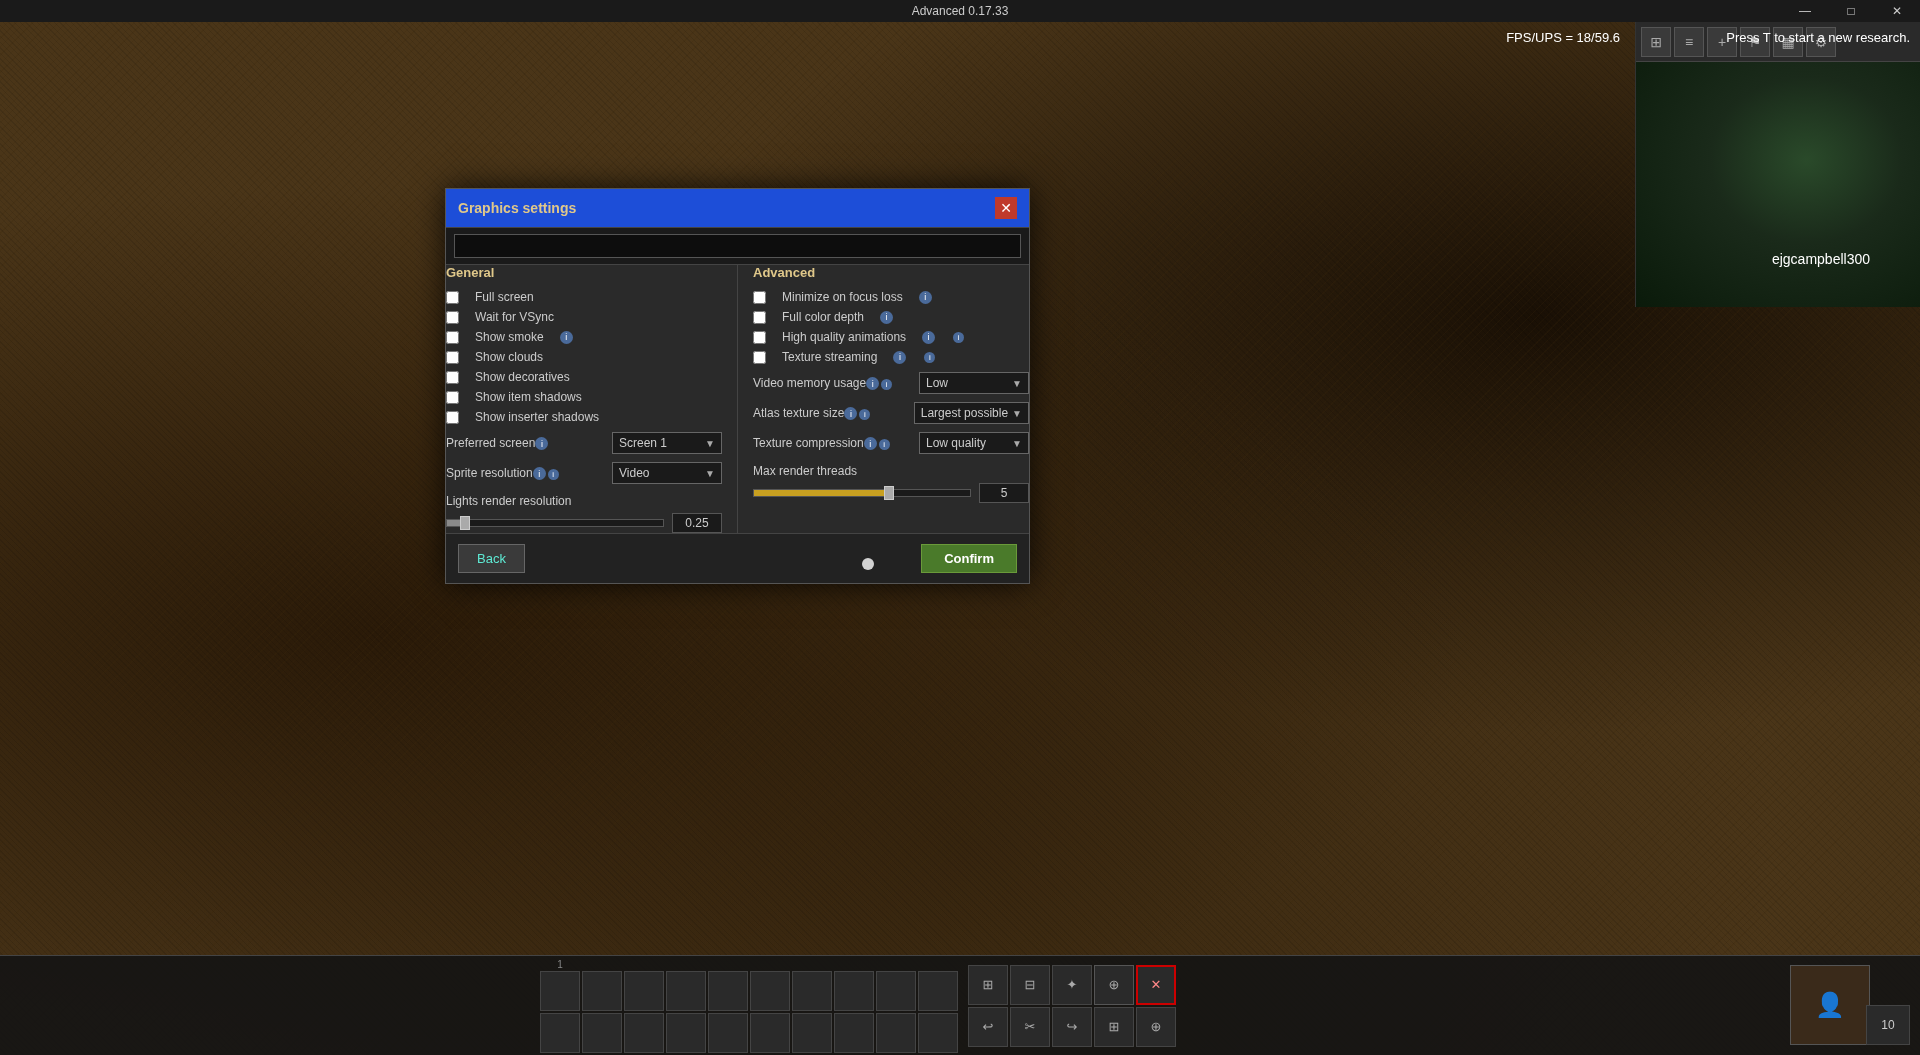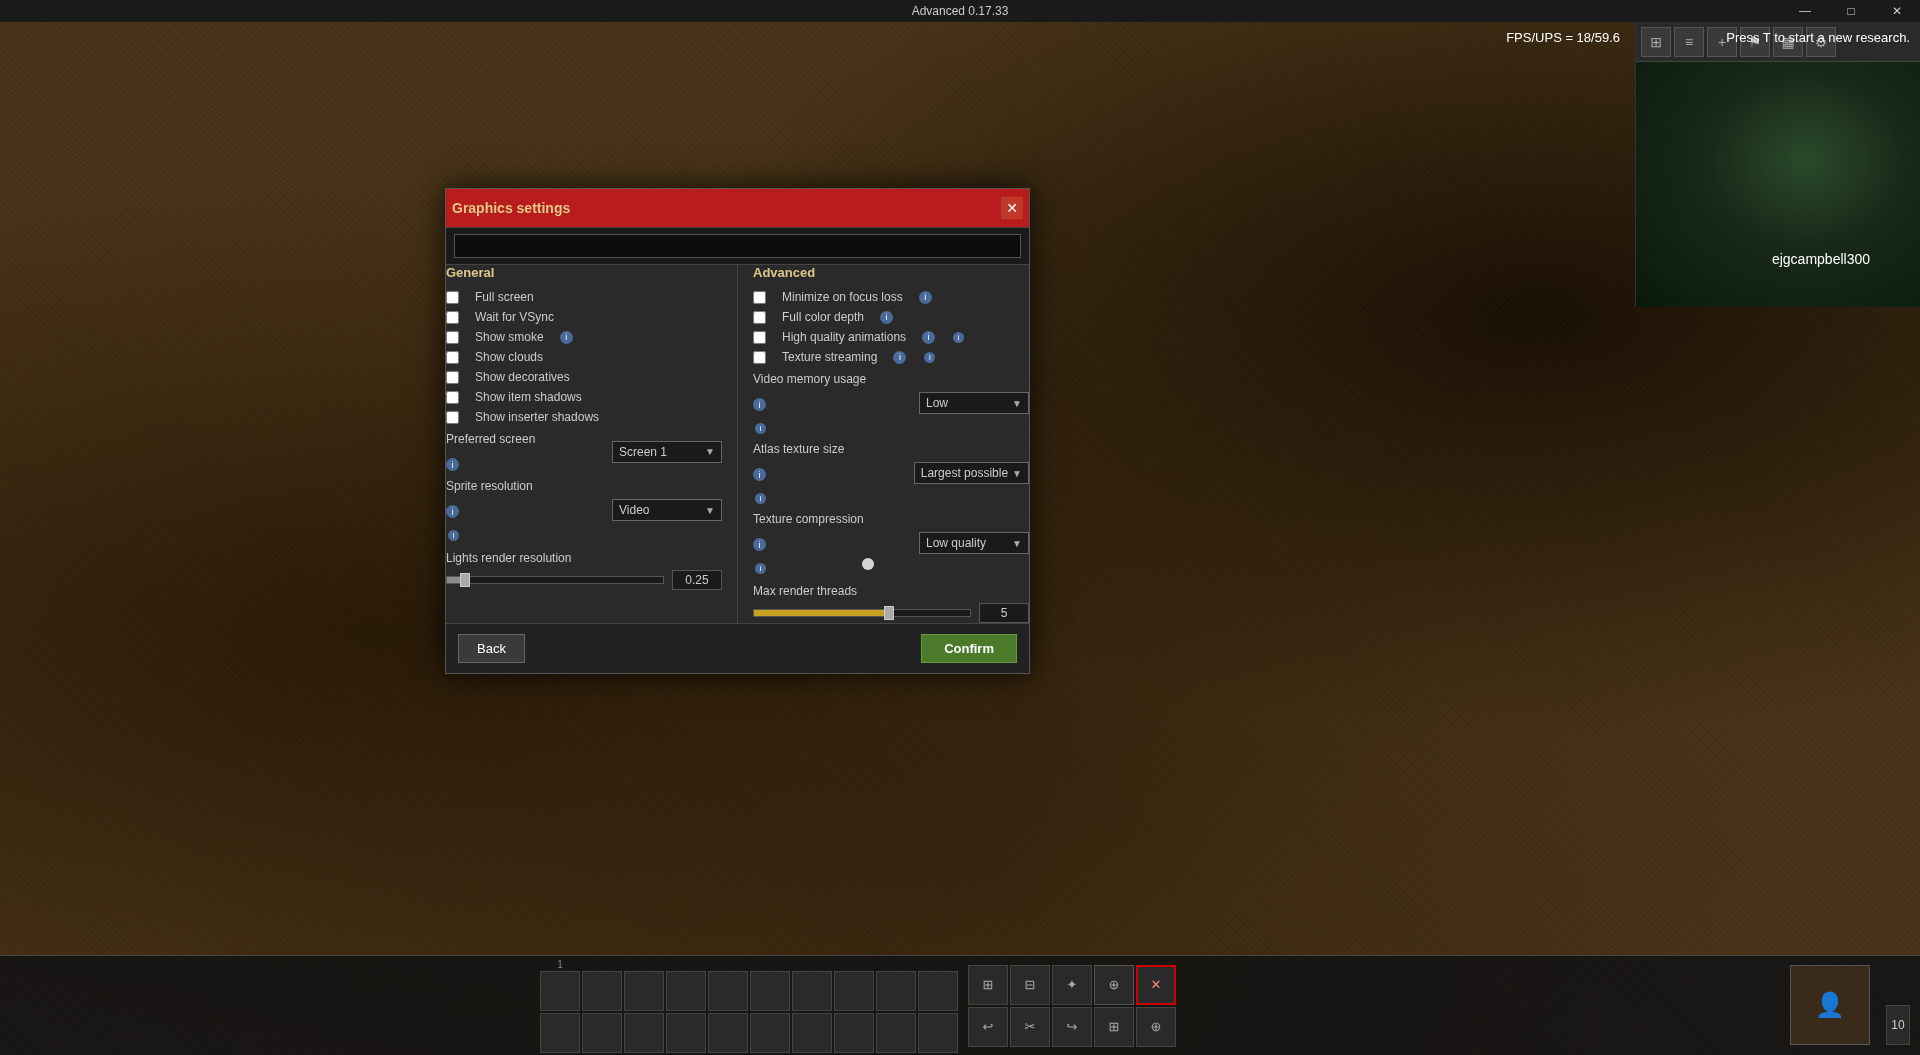--- a/index.html
+++ b/index.html
@@ -156,22 +156,22 @@
       position: absolute;
       top: 188px;
       left: 445px;
       width: 585px;
       background: #2a2a2a;
       border: 1px solid #555;
       box-shadow: 0 0 30px rgba(0,0,0,0.8);
       pointer-events: all;
     }
     .dialog-titlebar {
-      background: #b91c1c;
-      padding: 8px 6px;
+      background: #1d4ed8;
+      padding: 8px 12px;
       color: #e0c88a;
       font-size: 14px;
       font-weight: bold;
       border-bottom: 1px solid #444;
       display: flex;
       justify-content: space-between;
       align-items: center;
     }
     .dialog-close-btn {
       width: 22px;
@@ -265,23 +265,22 @@
       display: flex;
       align-items: center;
       justify-content: space-between;
       margin-bottom: 8px;
       margin-top: 8px;
     }
     .setting-label {
       color: #ccc;
       font-size: 12px;
       display: flex;
-      align-items: flex-start;
-      gap: 12px;
-      flex-direction: column;
+      align-items: flex-end;
+      gap: 0;
     }
     .setting-dropdown {
       background: #1a1a1a;
       border: 1px solid #666;
       color: #ccc;
       font-size: 12px;
       padding: 3px 6px;
       cursor: pointer;
       display: flex;
       align-items: center;
@@ -350,21 +349,21 @@
     .dialog-footer {
       display: flex;
       justify-content: space-between;
       padding: 10px 12px;
       border-top: 1px solid #444;
       background: #222;
     }
     .btn-back {
       background: #3a3a3a;
       border: 1px solid #666;
-      color: #ffffff;
+      color: #5eead4;
       padding: 0 18px;
       font-size: 13px;
       cursor: pointer;
     }
     .btn-confirm {
       background: #4a7a2a;
       border: 1px solid #6a9a3a;
       color: #fff;
       padding: 6px 22px;
       font-size: 13px;
@@ -629,16 +628,16 @@
       <div style="width:40px;height:40px;background:#2a2a2a;border:1px solid #444;display:flex;align-items:center;justify-content:center;color:#aaa;cursor:pointer;">↪</div>
       <div style="width:40px;height:40px;background:#2a2a2a;border:1px solid #444;display:flex;align-items:center;justify-content:center;color:#aaa;cursor:pointer;">⊞</div>
       <div style="width:40px;height:40px;background:#2a2a2a;border:1px solid #444;display:flex;align-items:center;justify-content:center;color:#aaa;cursor:pointer;">⊕</div>
     </div>
   </div>
 
   <div style="position:absolute;right:50px;bottom:10px;width:80px;height:80px;background:#3a2a1a;border:1px solid #555;display:flex;align-items:center;justify-content:center;">
     <span style="color:#ccc;font-size:24px;">👤</span>
   </div>
 
-  <div style="position:absolute;right:10px;bottom:10px;background:#2a2a2a;border:1px solid #444;width:24px;height:40px;display:flex;align-items:center;justify-content:center;color:#ccc;font-size:12px;">10</div>
+  <div style="position:absolute;right:10px;bottom:10px;background:#2a2a2a;border:1px solid #444;width:44px;height:40px;display:flex;align-items:center;justify-content:center;color:#ccc;font-size:12px;">10</div>
 </div>
 
 <div class="cursor" style="left: 862px; top: 558px;"></div>
 
 </body></html>

